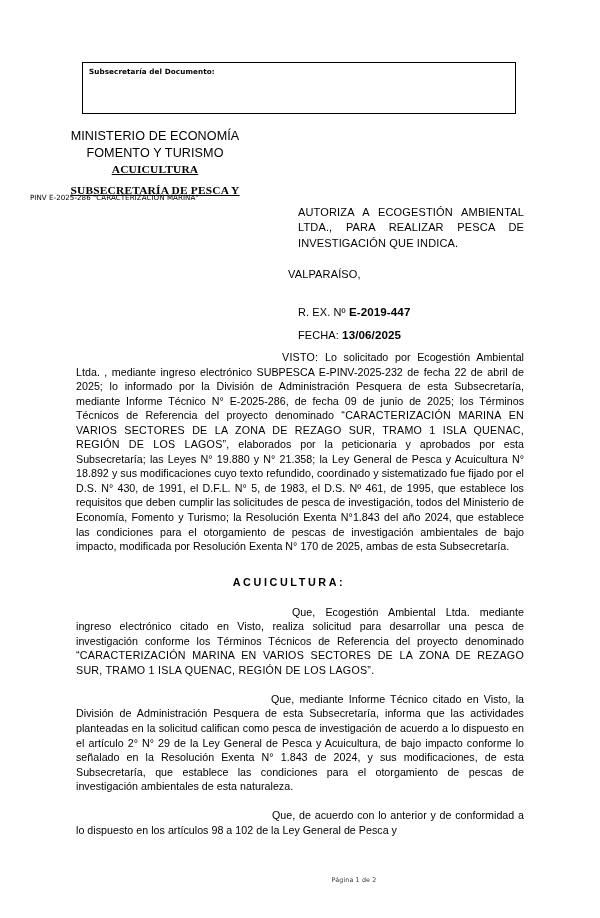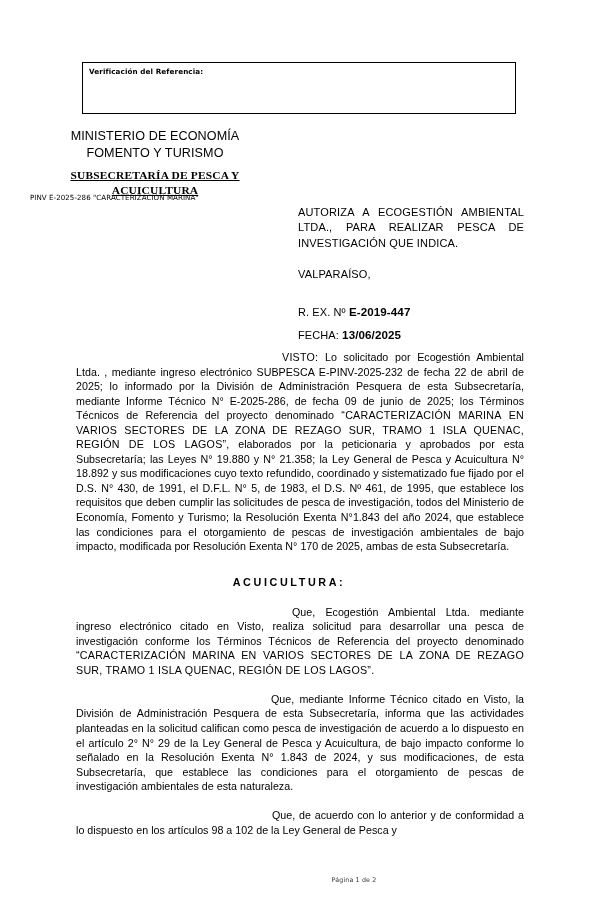--- a/index.html
+++ b/index.html
@@ -99,21 +99,21 @@
     top: 205px;
     width: 226px;
     font-size: 11px;
     line-height: 15.3px;
     text-align: justify;
     text-align-last: left;
     letter-spacing: 0.15px;
   }
   #place-line {
     position: absolute;
-    left: 298px;
+    left: 288px;
     top: 268px;
     font-size: 11px;
     letter-spacing: 0.15px;
   }
   #res-number {
     position: absolute;
     left: 298px;
     top: 305px;
     font-size: 11px;
     letter-spacing: 0.1px;
@@ -175,28 +175,28 @@
     font-family: "DejaVu Sans", sans-serif;
     font-size: 6.4px;
     color: #3a3a3a;
     letter-spacing: 0.1px;
   }
 </style>
 </head>
 <body>
 
 <div id="verification-box">
-  <div class="vb-title">Verificación del Referencia:</div>
+  <div class="vb-title">Subsecretaría del Documento:</div>
 </div>
 
 <div id="org-header">
   <div class="ministry-line">MINISTERIO DE ECONOMÍA</div>
   <div class="ministry-line">FOMENTO Y TURISMO</div>
+  <div class="subsec" style="margin-top:0;">ACUICULTURA</div>
   <div class="subsec">SUBSECRETARÍA DE PESCA Y</div>
-  <div class="subsec" style="margin-top:0;">ACUICULTURA</div>
 </div>
 <div id="pinv-line">PINV E-2025-286 "CARACTERIZACIÓN MARINA"</div>
 
 <div id="subject-block">AUTORIZA A ECOGESTIÓN AMBIENTAL LTDA., PARA REALIZAR PESCA DE INVESTIGACIÓN QUE INDICA.</div>
 <div id="place-line">VALPARAÍSO,</div>
 <div id="res-number">
   <span>R. EX. Nº</span>
   <b>E-2019-447</b>
 </div>
 <div id="res-date">

